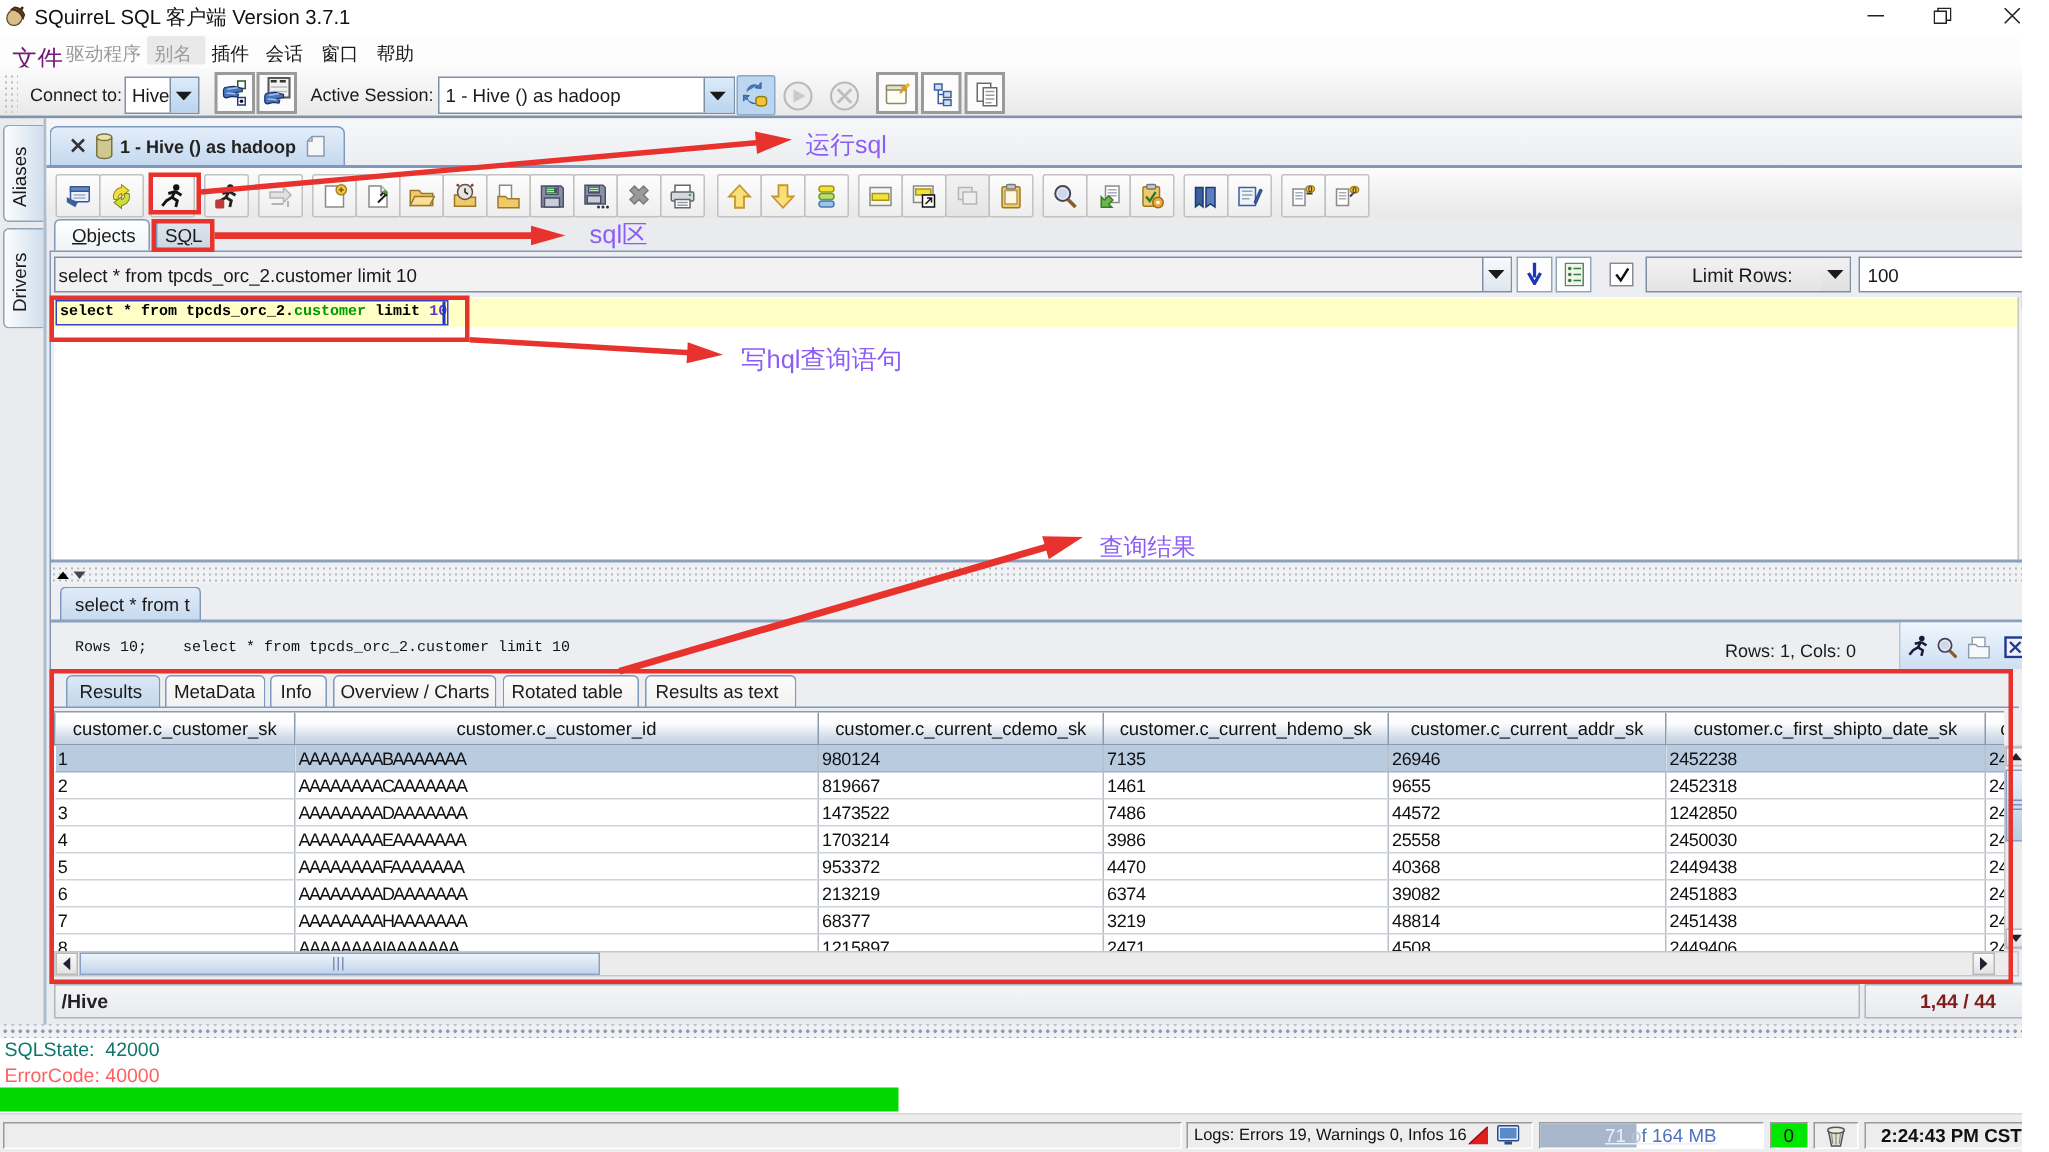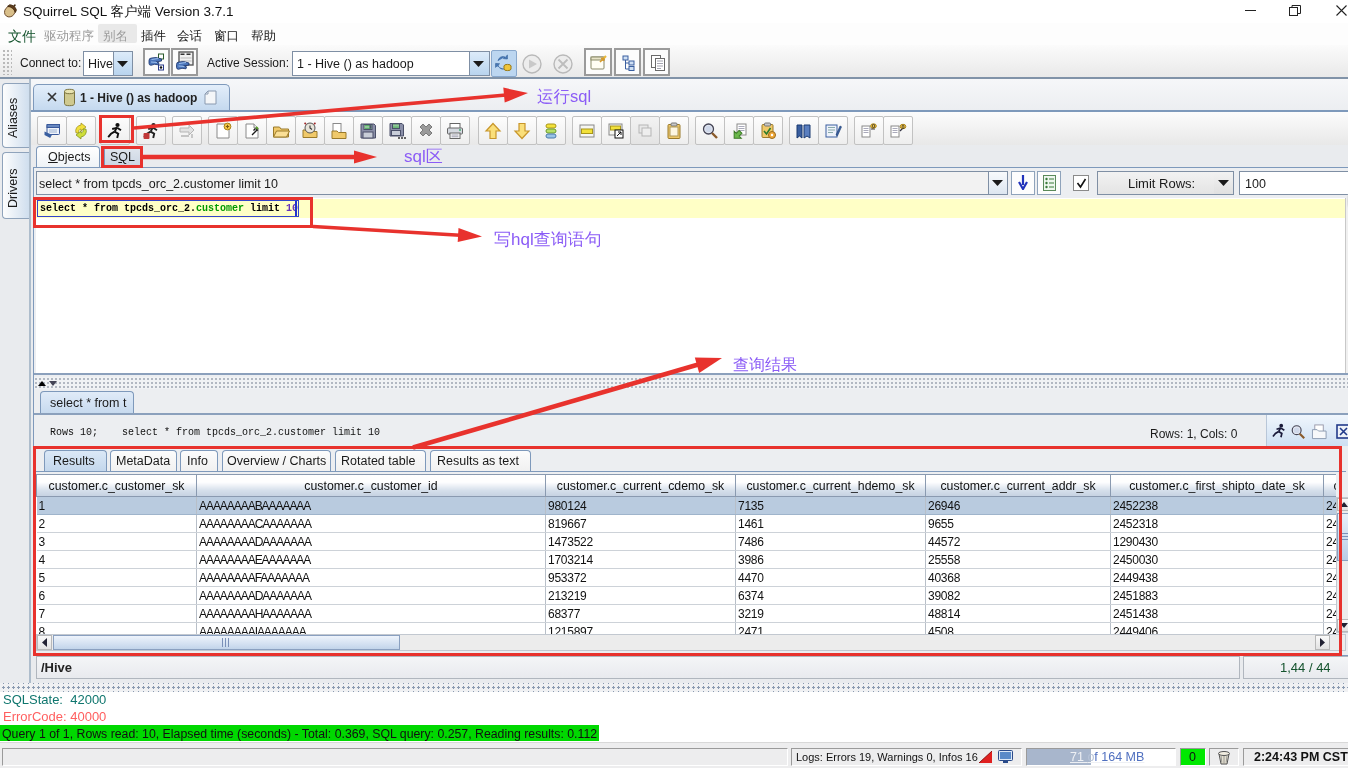--- a/index.html
+++ b/index.html
@@ -28,21 +28,21 @@
 <div class="abs" style="left:1245px;top:10px;width:11px;height:1px;background:#222;"></div>
 <svg class="abs" style="left:1289px;top:5px" width="12" height="11" viewBox="0 0 12 11">
  <rect x="0.5" y="2.5" width="8" height="8" fill="none" stroke="#222"></rect>
  <path d="M3 2.5 L3 0.5 L11.5 0.5 L11.5 8.5 L9 8.5" fill="none" stroke="#222"></path>
 </svg>
 <svg class="abs" style="left:1336px;top:5px" width="11" height="11" viewBox="0 0 11 11">
  <path d="M0.5 0.5 L10.5 10.5 M10.5 0.5 L0.5 10.5" stroke="#222" stroke-width="1.1"></path>
 </svg>
 
 <div class="abs" style="left:0;top:23px;width:1366px;height:22px;background:#fdfdfd;"></div>
-<div class="abs" style="left:8px;top:28px;font-size:14px;color:#14532d;text-align:center;">文件</div>
+<div class="abs" style="left:8px;top:28px;font-size:17px;color:#701a75;text-align:center;">文件</div>
 <div class="abs" style="left:44px;top:28px;font-size:12.5px;color:#9b9b9b;">驱动程序</div>
 <div class="abs" style="left:98px;top:24px;width:39px;height:19px;background:#e9e9e9;border-radius:2px;"></div>
 <div class="abs" style="left:103px;top:28px;font-size:12.5px;color:#9b9b9b;">别名</div>
 <div class="abs" style="left:141px;top:28px;font-size:12.5px;">插件</div>
 <div class="abs" style="left:177px;top:28px;font-size:12.5px;">会话</div>
 <div class="abs" style="left:214px;top:28px;font-size:12.5px;">窗口</div>
 <div class="abs" style="left:251px;top:28px;font-size:12.5px;">帮助</div>
 
 <div class="abs" style="left:0;top:45px;width:1366px;height:34px;background:linear-gradient(#fbfbfb,#e9e9e9);border-bottom:2px solid #8193a8;box-sizing:border-box;"></div>
 <div class="abs" style="left:2px;top:49px;width:10px;height:26px;background-image:radial-gradient(#b9b9b9 28%,transparent 32%);background-size:4px 4px;"></div>
@@ -503,21 +503,21 @@
             <td>9655</td>
             <td>2452318</td>
             <td>24</td>
           </tr>
 <tr>
             <td>3</td>
             <td class="cid">AAAAAAAADAAAAAAA</td>
             <td>1473522</td>
             <td>7486</td>
             <td>44572</td>
-            <td>1290430</td>
+            <td>1242850</td>
             <td>24</td>
           </tr>
 <tr>
             <td>4</td>
             <td class="cid">AAAAAAAAEAAAAAAA</td>
             <td>1703214</td>
             <td>3986</td>
             <td>25558</td>
             <td>2450030</td>
             <td>24</td>
@@ -586,50 +586,49 @@
 <div class="abs" style="left:225px;top:638px;width:1px;height:9px;background:#7a90b8;"></div>
 <div class="abs" style="left:228px;top:638px;width:1px;height:9px;background:#7a90b8;"></div>
 <div class="abs" style="left:1315px;top:635px;width:15px;height:15px;background:linear-gradient(#fafafa,#e2e2e2);border:1px solid #b8b8b8;box-sizing:border-box;"></div>
 <svg class="abs" style="left:1320px;top:638px" width="5" height="9" viewBox="0 0 5 9">
       <path d="M0 0 L0 9 L5 4.5 Z" fill="#223"></path>
     </svg>
 
 <div class="abs" style="left:36px;top:656px;width:1204px;height:23px;background:linear-gradient(#f4f5f7,#e8eaee);border:1px solid #b0b6be;box-sizing:border-box;"></div>
 <div class="abs" style="left:41px;top:660px;font-size:13px;font-weight:bold;color:#222;">/Hive</div>
 <div class="abs" style="left:1243px;top:656px;width:118px;height:23px;background:linear-gradient(#f4f5f7,#e8eaee);border:1px solid #b0b6be;box-sizing:border-box;"></div>
-<div class="abs" style="left:1280px;top:660px;font-size:13px;font-weight:normal;color:#14532d;">1,44 / 44</div>
+<div class="abs" style="left:1280px;top:660px;font-size:13px;font-weight:bold;color:#7f1d1d;">1,44 / 44</div>
 
 <div class="abs" style="left:99px;top:115px;width:35px;height:28px;border:3px solid #e8322d;box-sizing:border-box;"></div>
 <div class="abs" style="left:101px;top:146px;width:42px;height:22px;border:3px solid #e8322d;box-sizing:border-box;"></div>
 <div class="abs" style="left:33px;top:197px;width:280px;height:31px;border:3px solid #e8322d;box-sizing:border-box;"></div>
 <div class="abs" style="left:33px;top:446px;width:1309px;height:210px;border:3px solid #e8322d;box-sizing:border-box;"></div>
 <svg class="abs" style="left:0;top:0;pointer-events:none" width="1366" height="768" viewBox="0 0 1366 768">
 <g fill="#e8322d">
 <line x1="134" y1="128" x2="506" y2="95" stroke="#e8322d" stroke-width="3.6"></line>
 <polygon points="528,93 504.7,102.6 503.3,87.6"></polygon>
 <line x1="143" y1="157" x2="356" y2="157" stroke="#e8322d" stroke-width="4.5"></line>
 <polygon points="377,157 354,150.5 354,163.5"></polygon>
 <line x1="313" y1="226.5" x2="460" y2="235.2" stroke="#e8322d" stroke-width="3.6"></line>
 <polygon points="482,236.5 457.7,242.1 458.5,228.1"></polygon>
 <line x1="413" y1="447.5" x2="700" y2="364" stroke="#e8322d" stroke-width="4.6"></line>
 <polygon points="722,358 699.2,372.9 694.8,357.5"></polygon>
 </g>
 </svg>
 <div class="abs red" style="left:537px;top:86px;font-size:16.5px;">运行sql</div>
-<div class="abs red" style="left:393px;top:145px;font-size:17px;margin-left:11px;">sql区</div>
+<div class="abs red" style="left:393px;top:145px;font-size:17px;">sql区</div>
 <div class="abs red" style="left:494px;top:228px;font-size:17px;">写hql查询语句</div>
 <div class="abs red" style="left:733px;top:355px;font-size:16px;">查询结果</div>
 
 <div class="abs" style="left:0;top:683px;width:1366px;height:9px;background:#f0f1f3;background-image:radial-gradient(#8a9ab0 30%,transparent 34%);background-size:5px 5px;background-position:1px 2px;"></div>
 
 <div class="abs" style="left:0;top:692px;width:1348px;height:50px;background:#ffffff;"></div>
 <div class="abs" style="left:3px;top:692px;font-size:13px;color:#0f766e;">SQLState:&nbsp; 42000</div>
 <div class="abs" style="left:3px;top:709px;font-size:13px;color:#ff5f5f;">ErrorCode: 40000</div>
 <div class="abs" style="left:0px;top:725px;width:599px;height:16px;background:#00d800;"></div>
-<div class="abs" style="left:2px;top:727px;font-size:12.3px;color:#111;">Query 1 of 1, Rows read: 10, Elapsed time (seconds) - Total: 0.369, SQL query: 0.257, Reading results: 0.112</div>
 
 <div class="abs" style="left:1348px;top:692px;width:16px;height:50px;background:#ececec;border-left:1px solid #c8c8c8;box-sizing:border-box;"></div>
 <div class="abs" style="left:1350px;top:693px;width:13px;height:13px;background:linear-gradient(#fafafa,#e2e2e2);border:1px solid #b8b8b8;box-sizing:border-box;"></div>
 <svg class="abs" style="left:1353px;top:697px" width="8" height="5" viewBox="0 0 8 5">
       <path d="M0 5 L8 5 L4 0 Z" fill="#223"></path>
     </svg>
 <div class="abs" style="left:1350px;top:708px;width:13px;height:17px;background:linear-gradient(#eef4fc,#bcd0e8);border:1px solid #8aa0c0;box-sizing:border-box;"></div>
 <div class="abs" style="left:1350px;top:727px;width:13px;height:13px;background:linear-gradient(#fafafa,#e2e2e2);border:1px solid #b8b8b8;box-sizing:border-box;"></div>
 <svg class="abs" style="left:1353px;top:731px" width="8" height="5" viewBox="0 0 8 5">
       <path d="M0 0 L8 0 L4 5 Z" fill="#223"></path>

